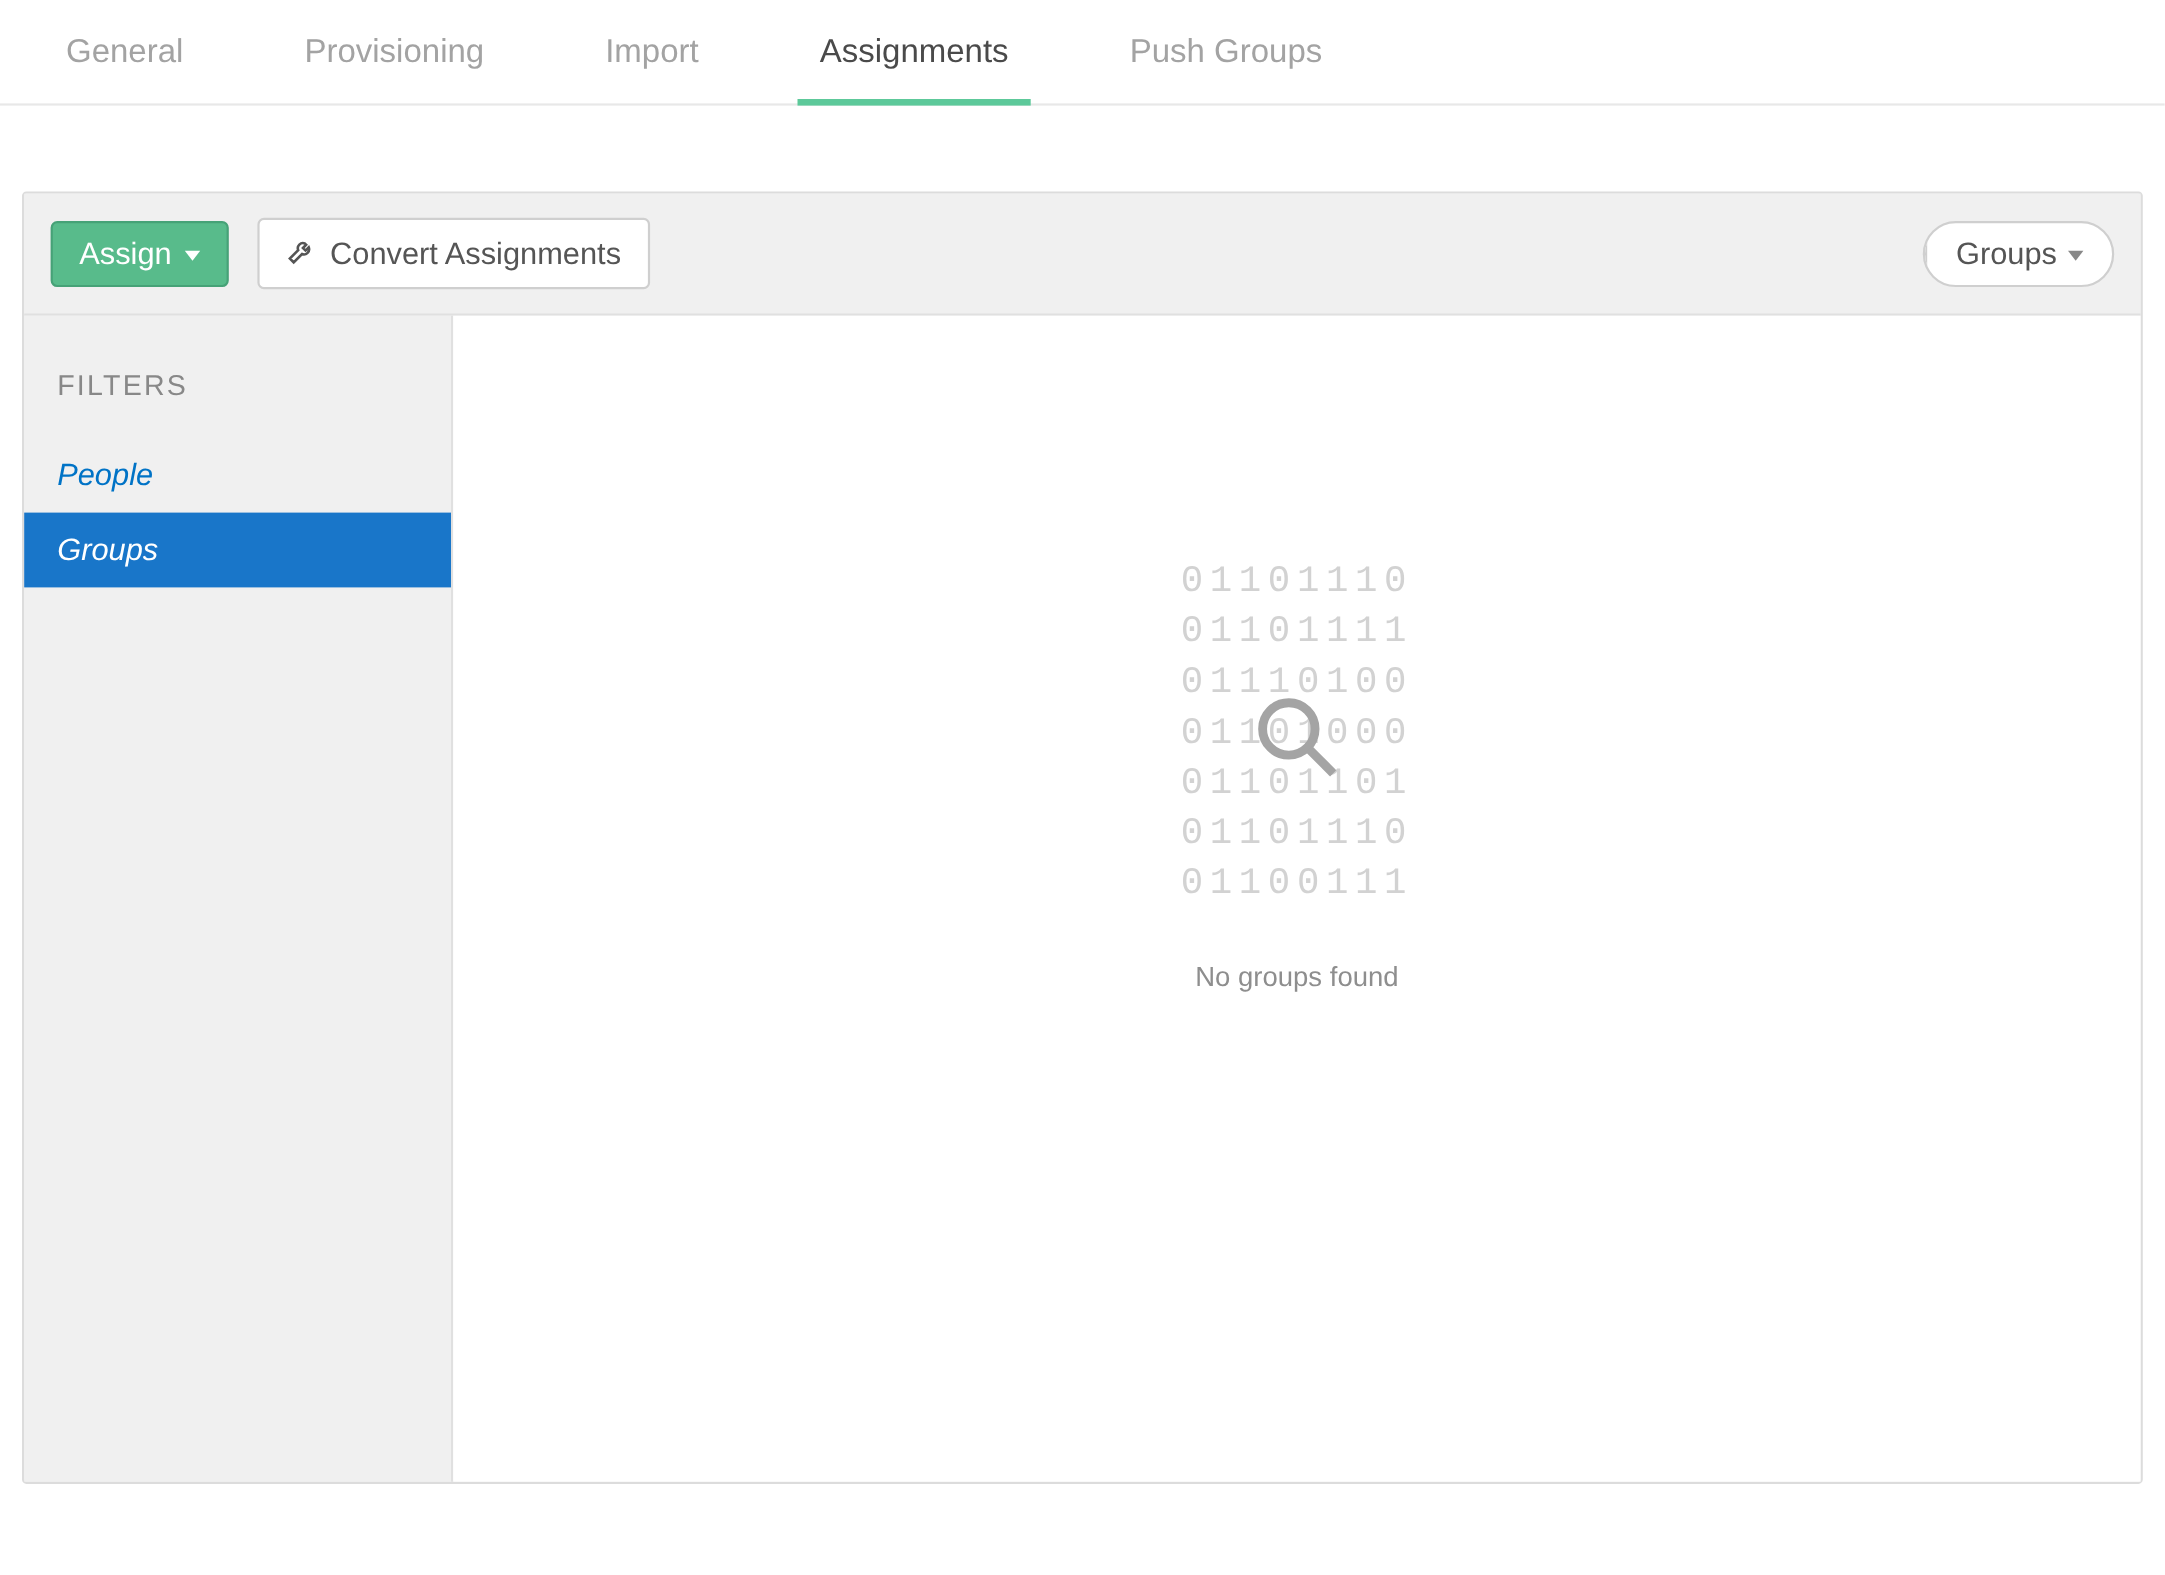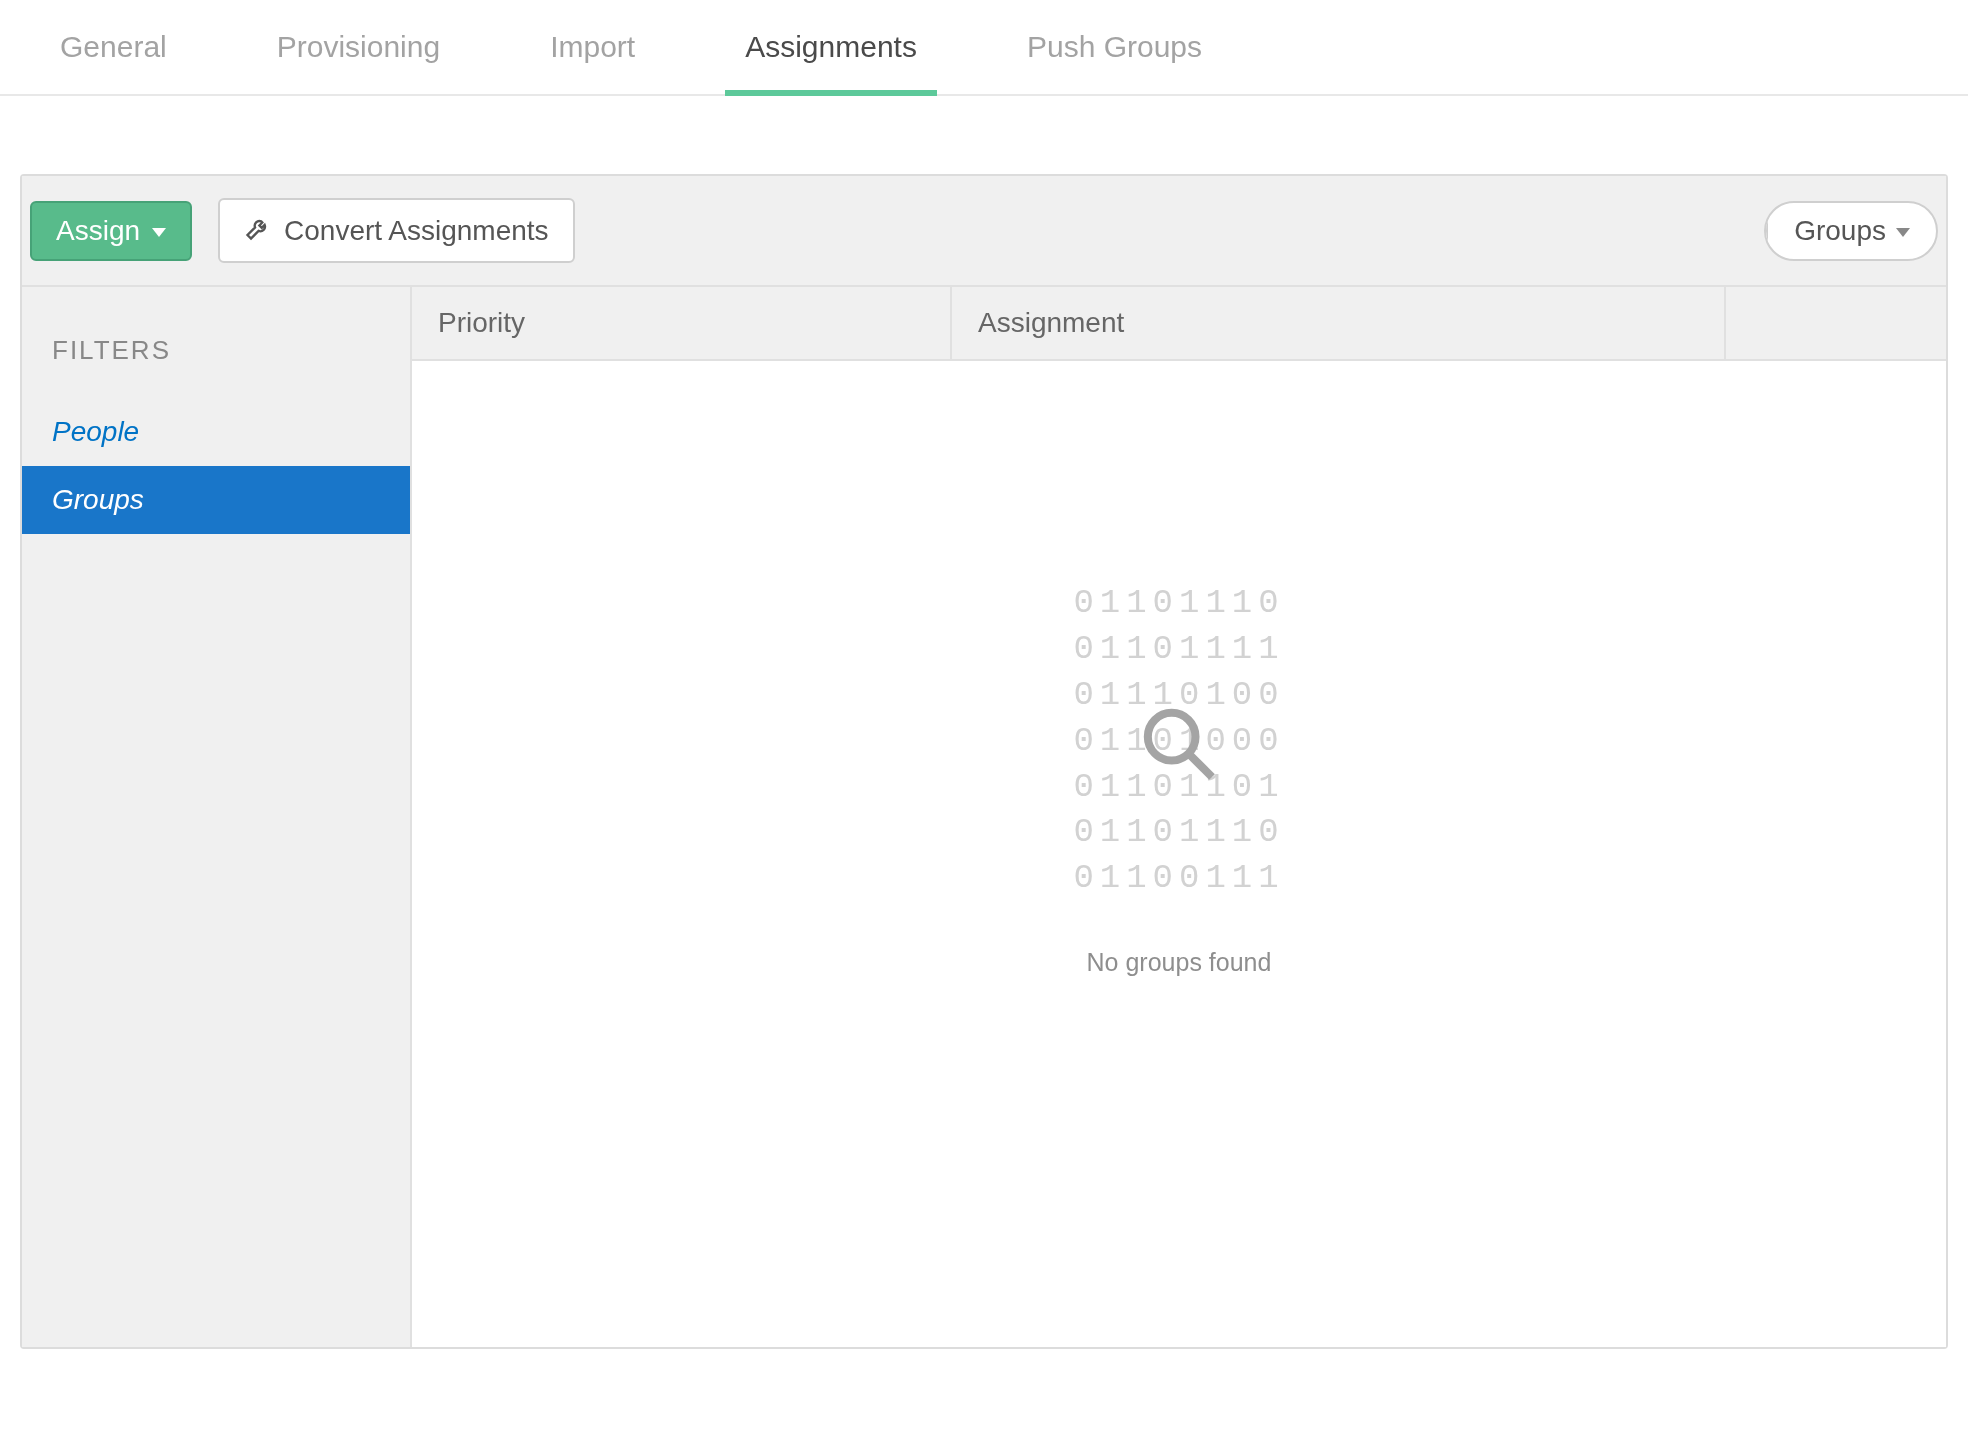--- a/index.html
+++ b/index.html
@@ -46,21 +46,21 @@
     border-radius: 4px;
     background: #f0f0f0;
     display: flex;
     flex-direction: column;
   }
 
   
   .toolbar {
     display: flex;
     align-items: center;
-    padding: 22px 8px;
+    padding: 22px 24px;
     gap: 26px;
     border-bottom: 2px solid #e0e0e0;
     background: #f0f0f0;
   }
   .btn {
     display: inline-flex;
     align-items: center;
     gap: 12px;
     font-size: 28px;
     padding: 14px 24px;
@@ -265,25 +265,20 @@
     </div>
 
     <div class="body-split">
       <div class="sidebar">
         <div class="filters-label">FILTERS</div>
         <div class="filter-item people">People</div>
         <div class="filter-item active">Groups</div>
       </div>
 
       <div class="content">
-        <div class="col-headers">
-          <div class="col-priority">Priority</div>
-          <div class="col-assignment">Assignment</div>
-          <div class="col-actions"></div>
-        </div>
 
         <div class="empty-state">
           <div class="binary-block">01101110
 01101111
 01110100
 01101000
 01101101
 01101110
 01100111</div>
 

